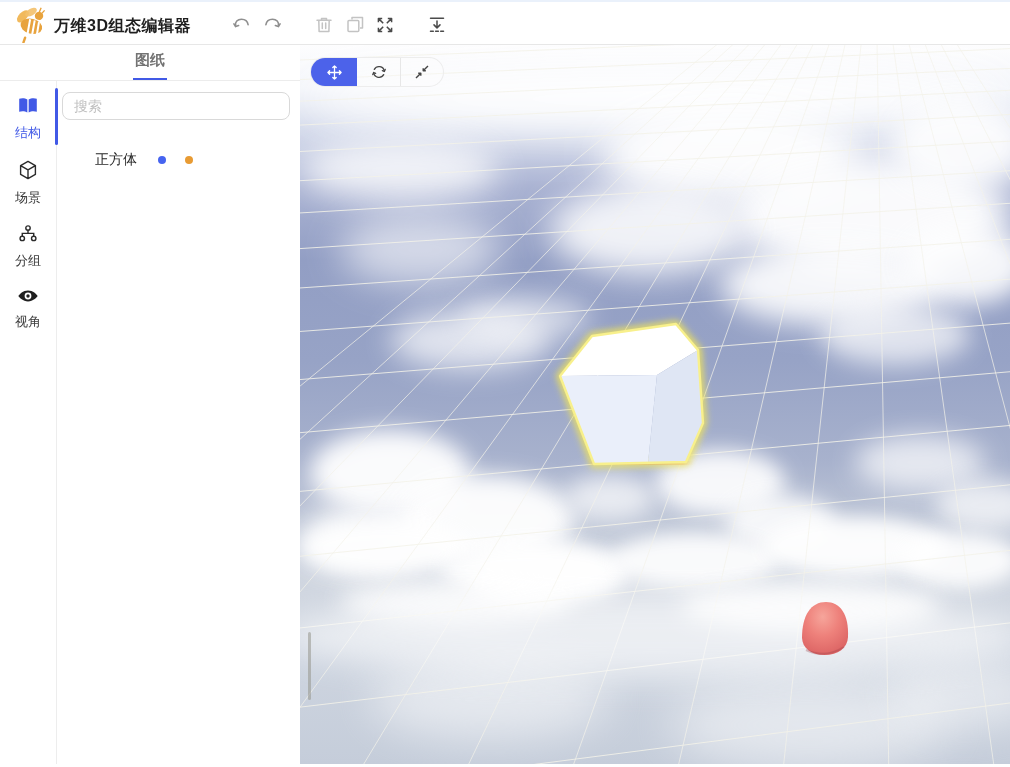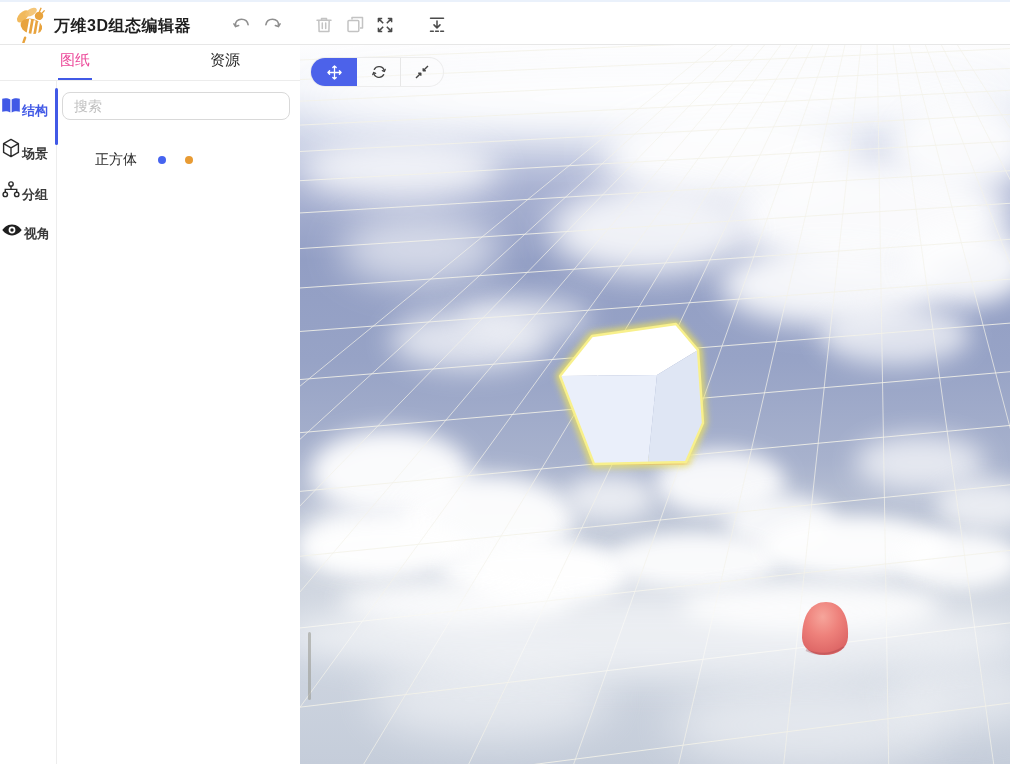--- a/index.html
+++ b/index.html
@@ -15,27 +15,27 @@
   .tb-btn { position:absolute; top:11px; width:24px; height:24px; border:none; background:transparent;
     display:flex; align-items:center; justify-content:center; cursor:pointer; padding:0; }
 
   
   .main { position:relative; width:1010px; height:719px; display:flex; }
   .left { width:300px; height:100%; background:#fff; display:flex; flex-direction:column; }
   .tabs { height:36px; display:flex; border-bottom:1px solid #ececec; }
   .tab { flex:1; display:flex; align-items:flex-end; justify-content:center; cursor:pointer;
     font-size:15px; color:#262626; padding-bottom:0; }
   .tab .tab-label { padding:6px 2px 8px; border-bottom:2px solid transparent; }
-  .tab.active { color:#ec4899; }
+  .tab.active { color:#737373;font-weight:bold; }
   .tab.active .tab-label { border-bottom-color:#4159e6; }
 
   .left-body { flex:1; display:flex; min-height:0; }
   .rail { position:relative; width:57px; border-right:1px solid #ededed; padding-top:15px; }
-  .rail-item { width:100%; display:flex; flex-direction:row; align-items:flex-end;
-    margin-bottom:17px; cursor:pointer; color:#3a3a3a;font-weight:bold; }
+  .rail-item { width:100%; display:flex; flex-direction:column; align-items:center;
+    margin-bottom:17px; cursor:pointer; color:#3a3a3a; }
   .rail-item .rail-label { font-size:13px; margin-top:4px; }
   .rail-item.active { color:#4159e6; }
   .rail-indicator { position:absolute; right:-2px; top:7px; width:3px; height:57px;
     background:#4159e6; border-radius:2px; }
 
   .panel { flex:1; padding:11px 8px 0 5px; }
   .search-input { width:228px; height:28px; border:1px solid #d9d9d9; border-radius:8px;
     padding:0 11px; font-size:14px; color:#333; outline:none; background:#fff; }
   .search-input::placeholder { color:#c0c0c0; }
   .tree { margin-top:25px; }
@@ -132,23 +132,20 @@
       </svg>
     </button>
   </header>
 
   <div class="main">
 
     <aside class="left">
       <nav class="tabs">
         <div class="tab active">
           <span class="tab-label">图纸</span>
-        </div>
-        <div class="tab">
-          <span class="tab-label">资源</span>
         </div>
       </nav>
 
       <div class="left-body">
         <div class="rail">
           <div class="rail-indicator"></div>
 
           <div class="rail-item active">
             <span>
               <svg width="22" height="20" viewBox="0 0 20 18">

